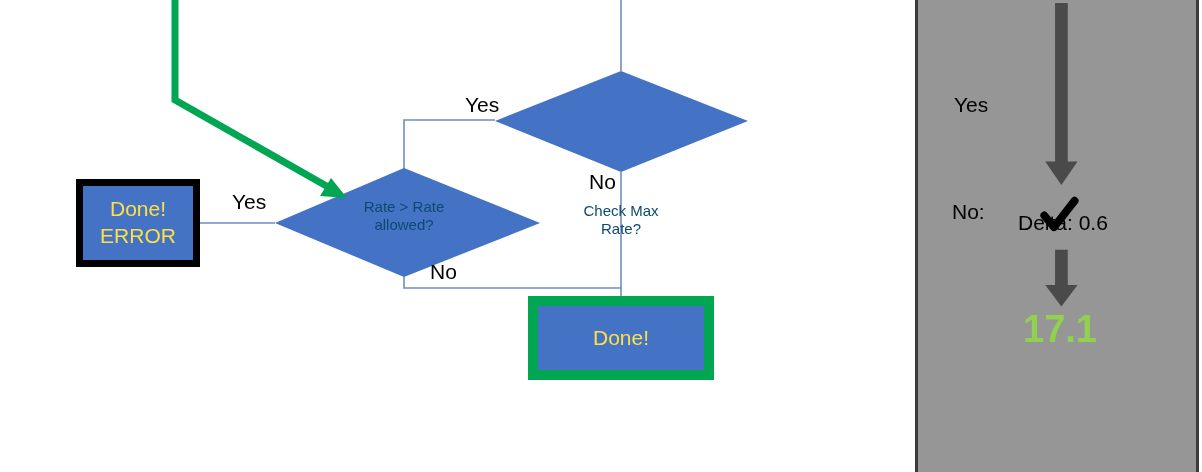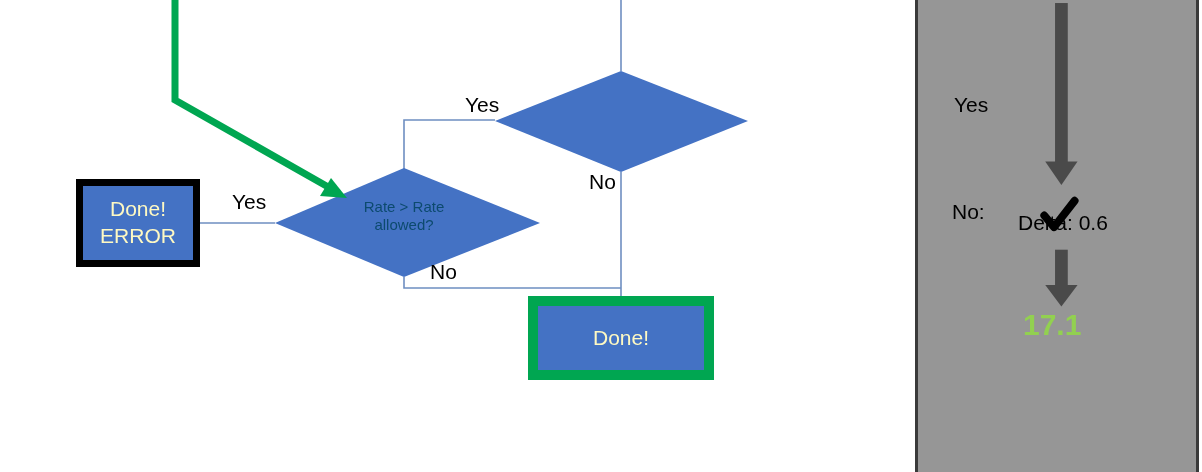--- a/index.html
+++ b/index.html
@@ -53,21 +53,21 @@
     align-items: center;
     justify-content: center;
   }
   .box.error-box {
     border: 7px solid #000000;
   }
   .box.done-box {
     border: 10px solid #00A651;
   }
   .box-text {
-    color: #fef9c3;
+    color: #fde047;
     font-size: 21px;
     text-align: center;
     line-height: 1.28;
     white-space: pre-line;
   }
 
   
   .gray-panel {
     position: absolute;
     left: 915px;
@@ -89,21 +89,21 @@
   .panel-text {
     position: absolute;
     color: #000000;
     font-size: 21px;
     line-height: 1;
     white-space: nowrap;
   }
   .panel-value {
     position: absolute;
     color: #92D050;
-    font-size: 30px;
+    font-size: 38px;
     font-weight: bold;
     line-height: 1;
     white-space: nowrap;
   }
 </style>
 </head>
 <body>
 
 <div id="canvas">
 
@@ -120,20 +120,22 @@
     <path d="M404,277 L404,288 L621,288" stroke="#6E8EC1" stroke-width="1.6" fill="none"></path>
 
     <polygon points="621,71 748,121 621,172 495,121" fill="#4472C4"></polygon>
 
     <polygon points="404,168 540,223 404,277 275,223" fill="#4472C4"></polygon>
 
     <path d="M175,-5 L175,100 L337,192" stroke="#00A651" stroke-width="7" fill="none" stroke-linejoin="miter" stroke-linecap="butt"></path>
     <polygon points="347,198 320,196 331,178" fill="#00A651"></polygon>
   </svg>
 
+  <div class="shape-label small" style="left:541px; top:202px; width:160px;">Check Max
+Rate?</div>
   <div class="shape-label small" style="left:324px; top:198px; width:160px;">Rate &gt; Rate
 allowed?</div>
 
   <div class="edge-label" style="left:465px; top:94px;">Yes</div>
   <div class="edge-label" style="left:589px; top:171px;">No</div>
   <div class="edge-label" style="left:232px; top:191px;">Yes</div>
   <div class="edge-label" style="left:430px; top:261px;">No</div>
 
   <div class="box error-box" style="left:76px; top:179px; width:124px; height:88px;">
     <span class="box-text">Done!

